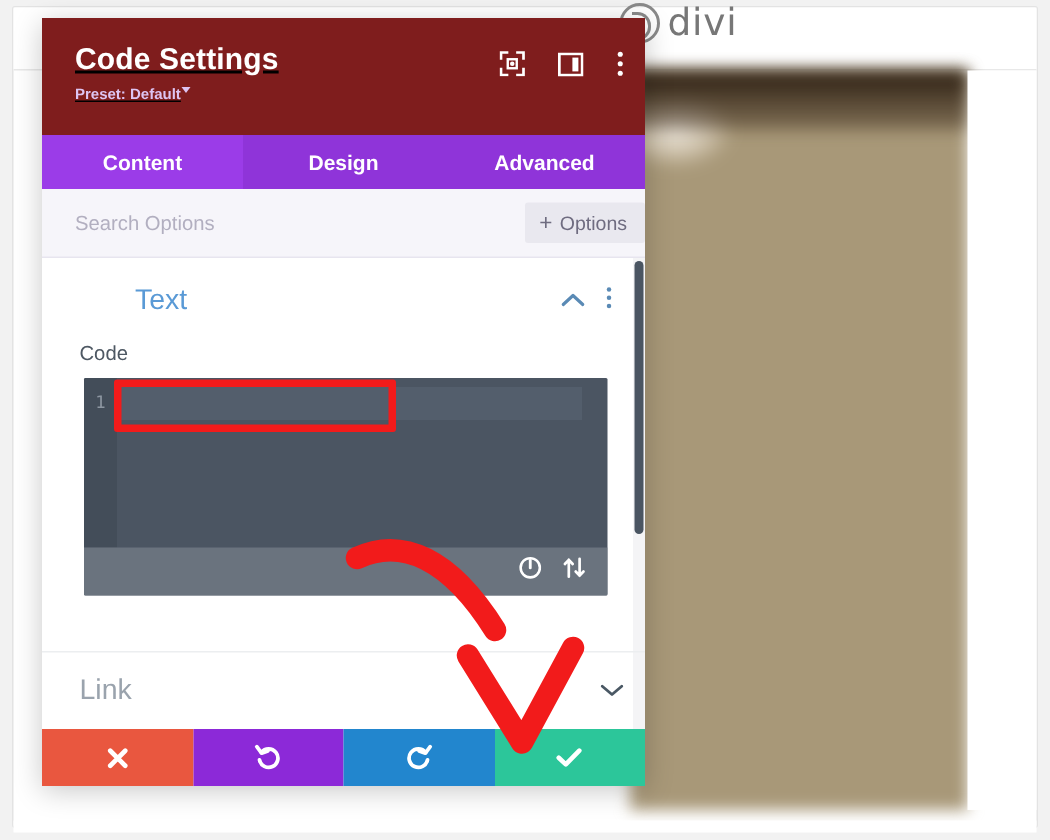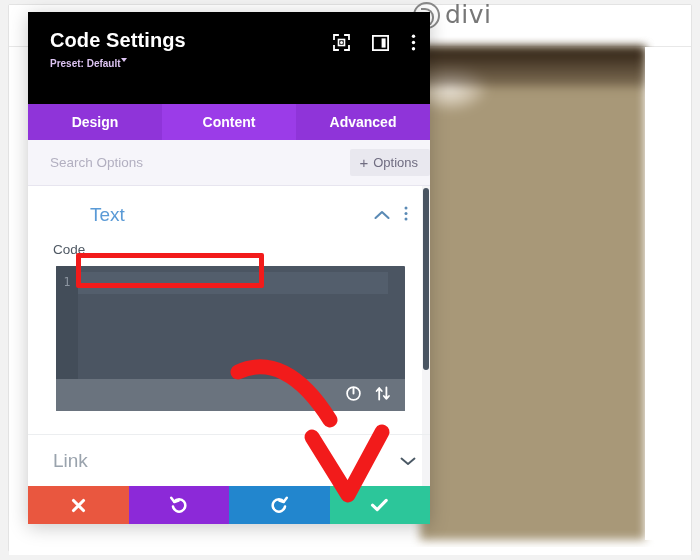--- a/index.html
+++ b/index.html
@@ -115,24 +115,24 @@
     height: 512px;
     background: #ffffff;
     box-shadow: 0 3px 18px rgba(0,0,0,0.22);
     display: flex;
     flex-direction: column;
     overflow: hidden;
   }
 
   
   .modal-header {
-    background: #000000;
+    background: #7f1d1d;
     padding: 16px 16px 10px 22px;
     position: relative;
-    height: 92px;
+    height: 78px;
     flex: 0 0 auto;
     text-decoration: underline;
   }
   .modal-title {
     color: #ffffff;
     font-size: 20px;
     font-weight: bold;
     line-height: 24px;
     letter-spacing: 0.1px;
   }
@@ -403,22 +403,22 @@
         <svg width="5" height="17" viewBox="0 0 5 17">
           <circle cx="2.5" cy="2.2" r="1.7" fill="#ffffff"></circle>
           <circle cx="2.5" cy="8.5" r="1.7" fill="#ffffff"></circle>
           <circle cx="2.5" cy="14.8" r="1.7" fill="#ffffff"></circle>
         </svg>
       </span>
     </div>
   </div>
 
   <div class="modal-tabs">
+    <div class="tab active">Content</div>
     <div class="tab">Design</div>
-    <div class="tab active">Content</div>
     <div class="tab">Advanced</div>
   </div>
 
   <div class="search-row">
     <input class="search-input" type="text" placeholder="Search Options" style="">
     <div class="filter-btn">
       <span class="plus-sign">+</span>
       <span>Options</span>
     </div>
   </div>

